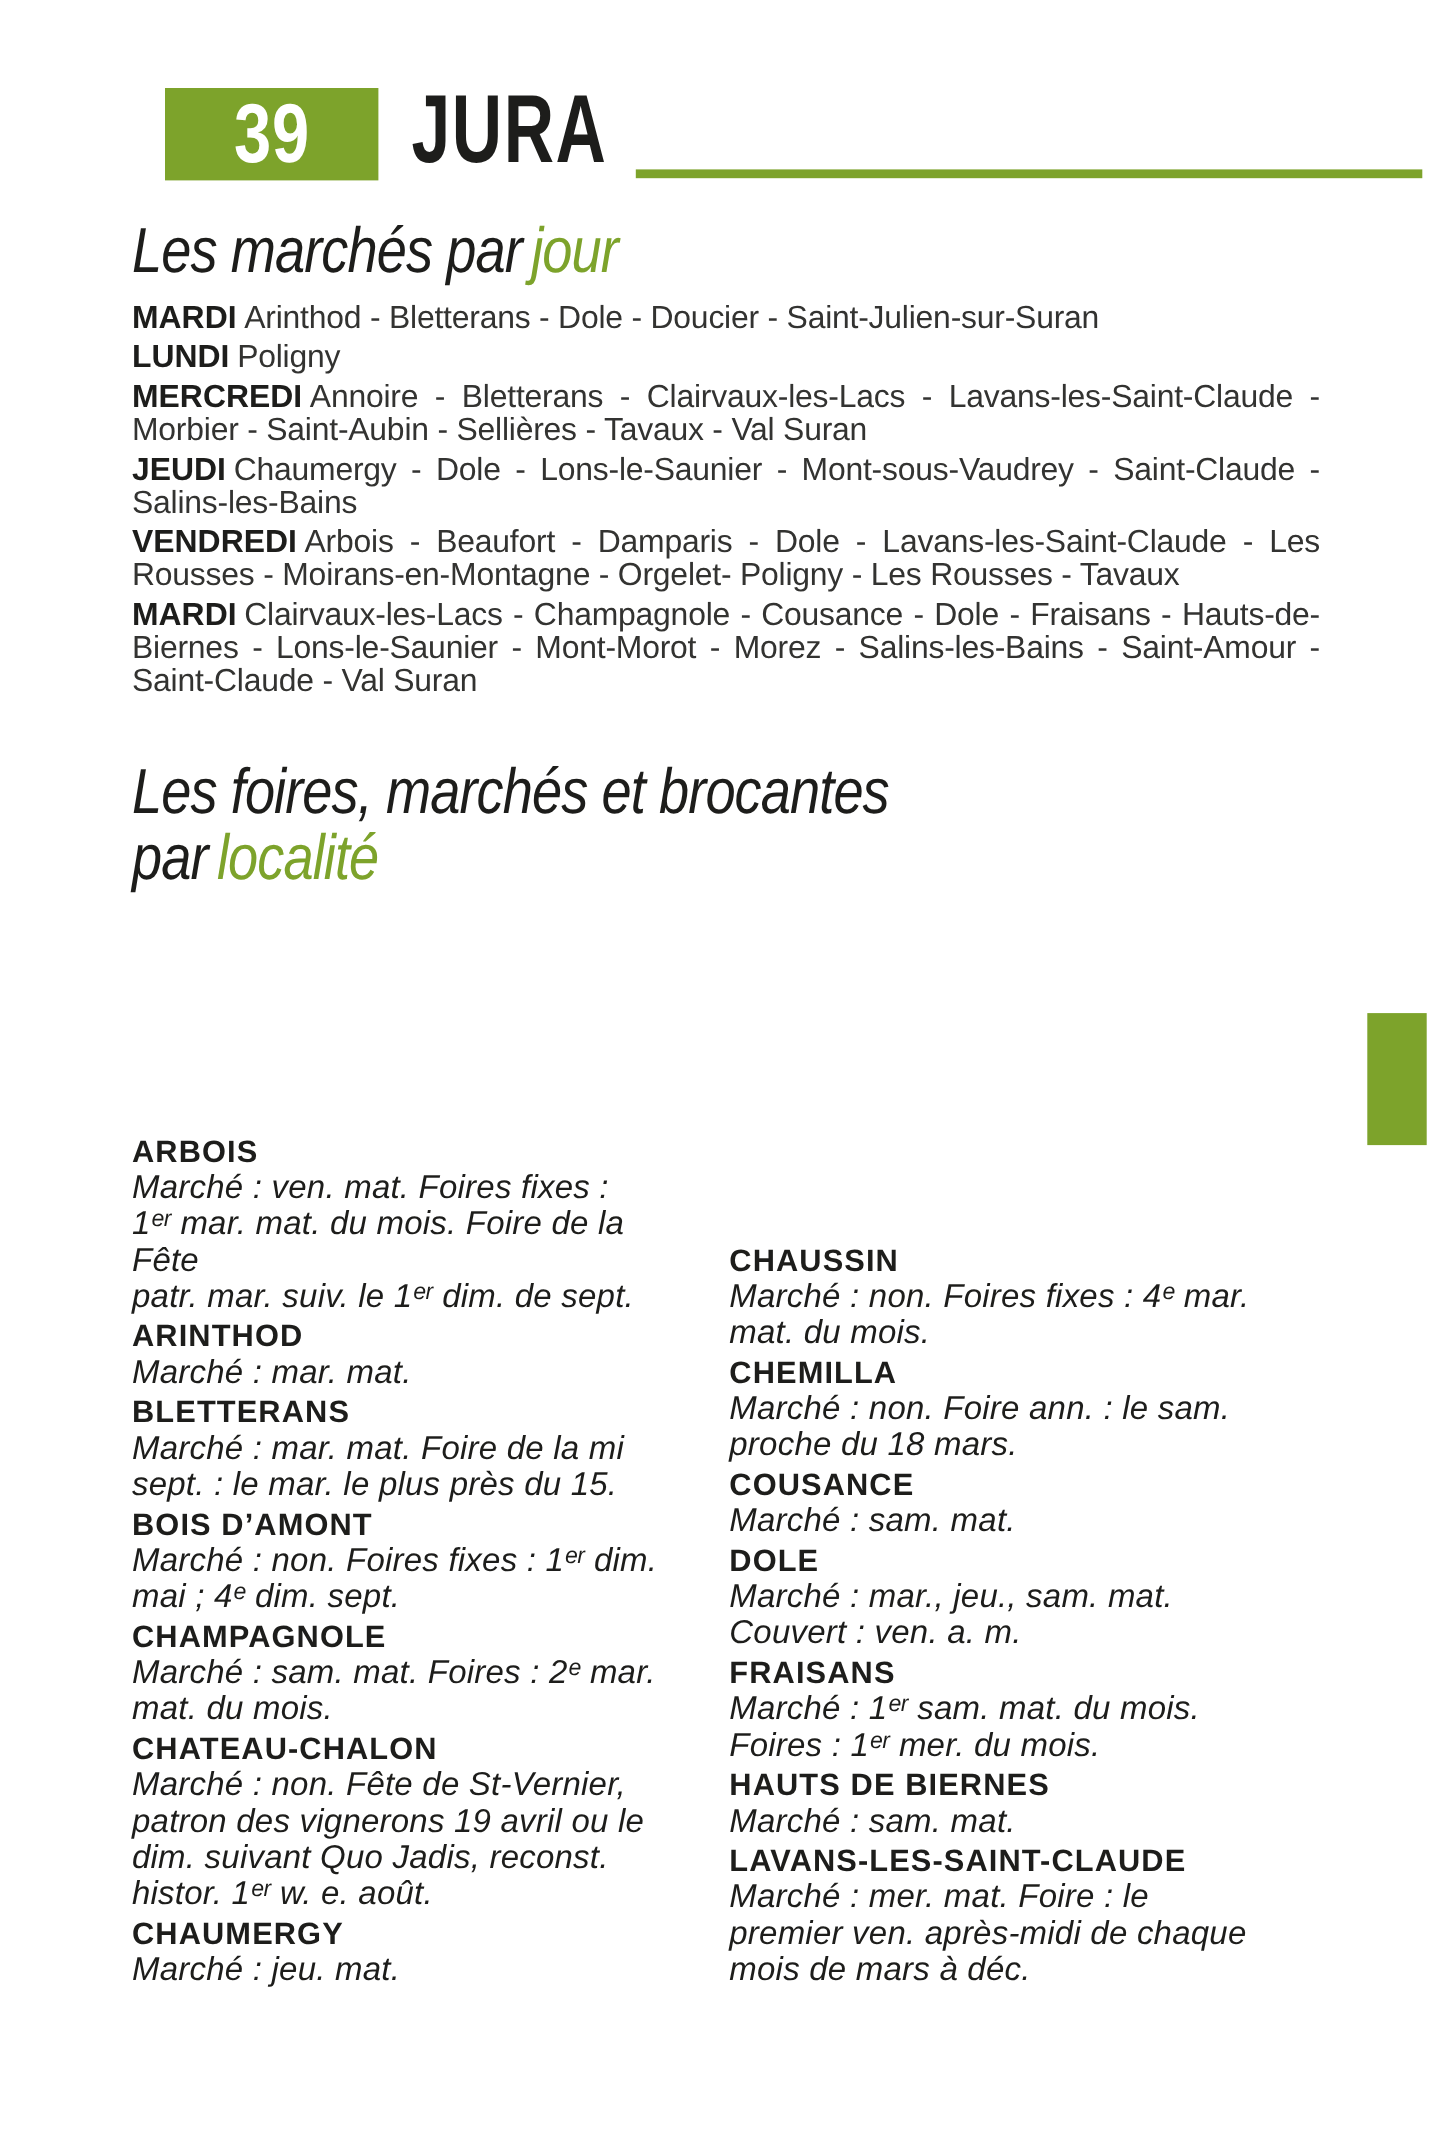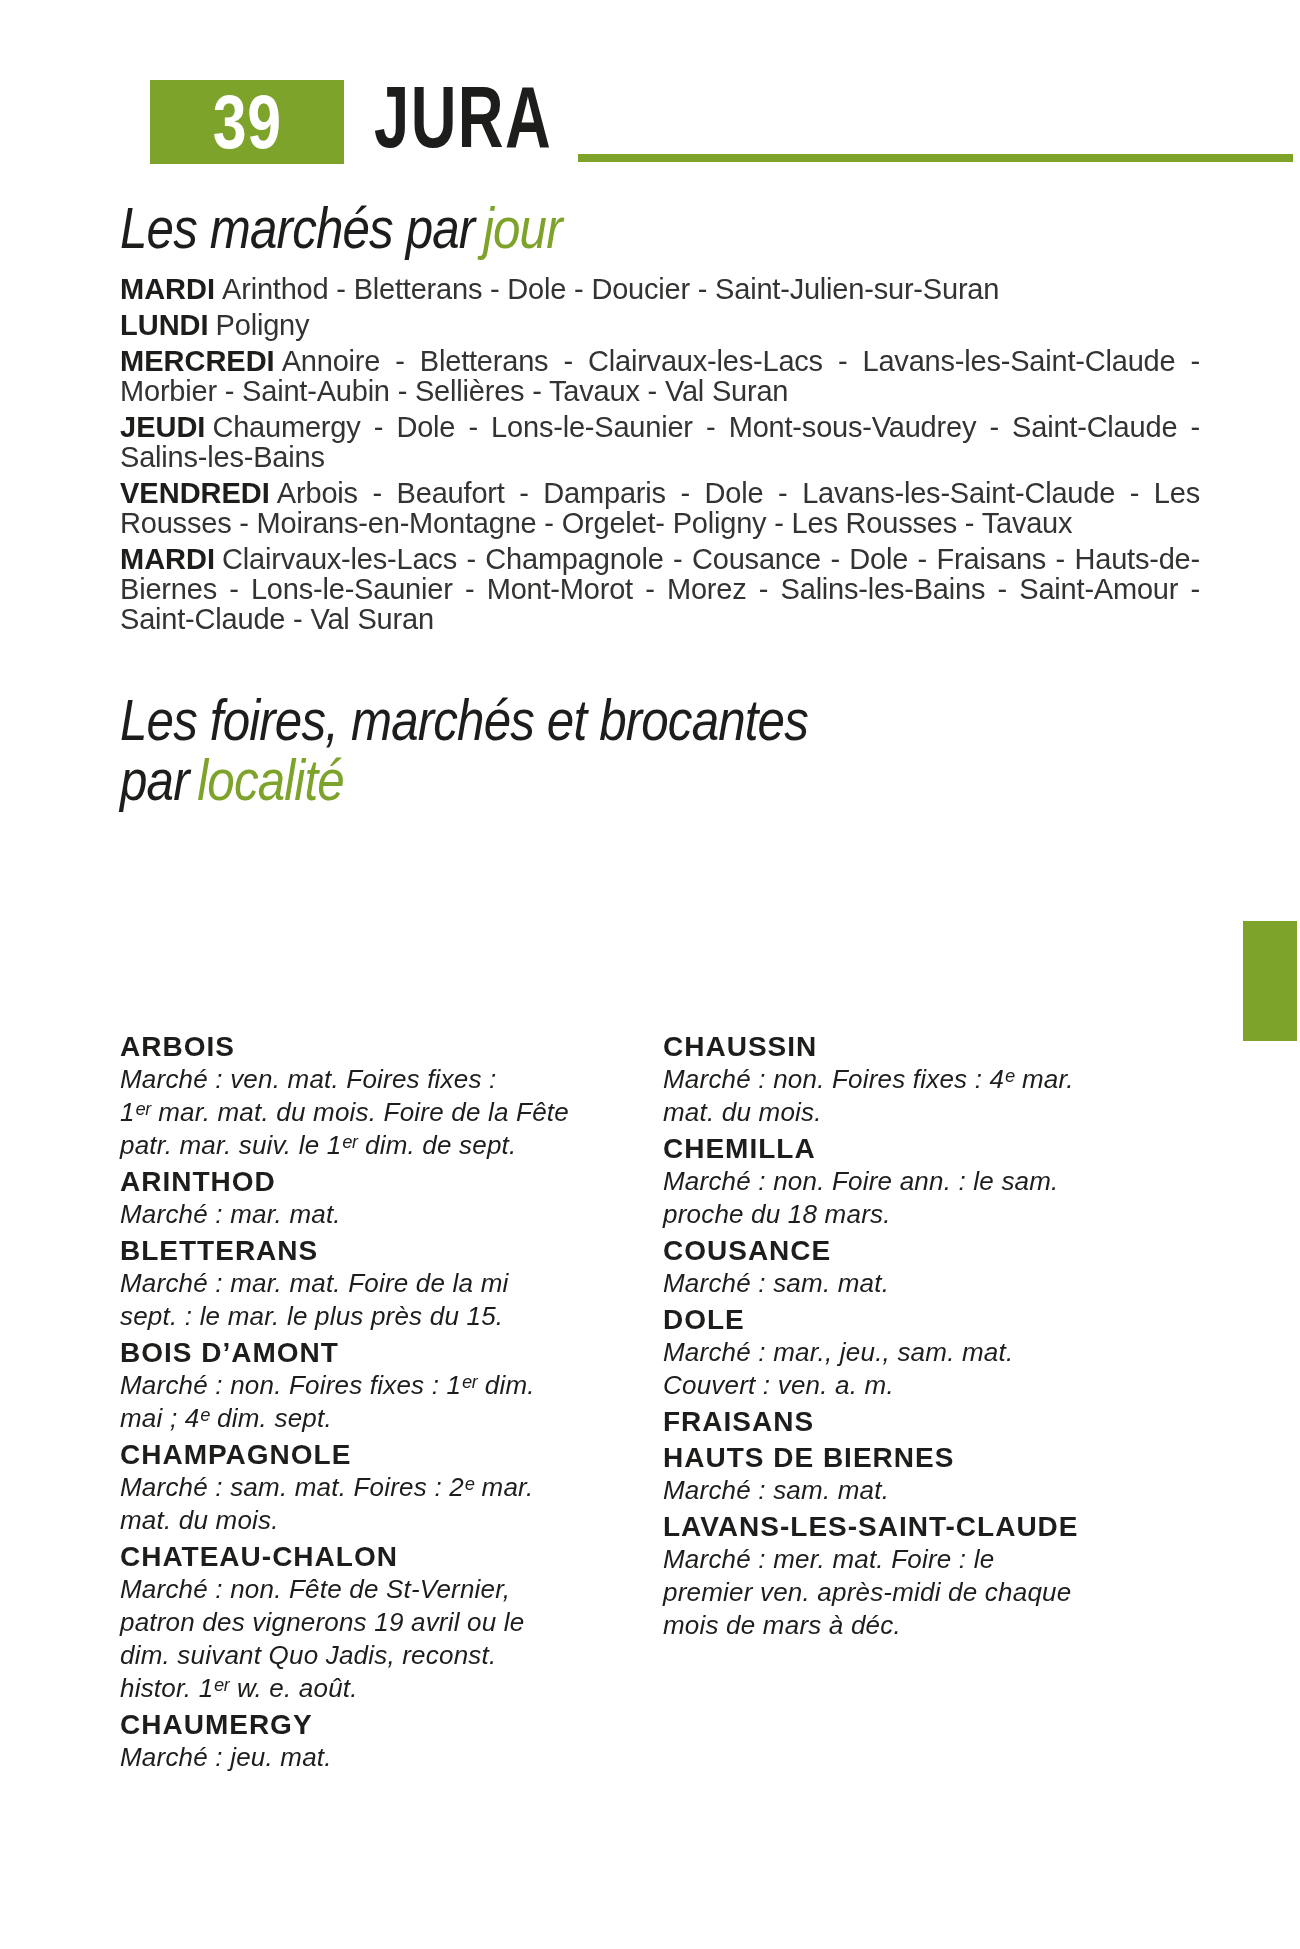--- a/index.html
+++ b/index.html
@@ -40,30 +40,30 @@
   #title-localities{margin:56px 0 0 0;}
   #title-localities .line{display:block;}
   
   .day-list{margin-top:16px;}
   .day-row{
     font-size:29px;line-height:30px;margin:0 0 6px 0;text-align:justify;
     color:#333331;letter-spacing:-0.2px;
   }
   .day-label{font-weight:bold;color:#1d1d1b;margin-right:7px;letter-spacing:0;}
   
-  .columns{display:flex;margin-top:220px;align-items:flex-start;}
+  .columns{display:flex;margin-top:220px;align-items:flex-end;}
   .col-left{width:515px;}
   .col-divider{width:3px;background:#1d1d1b;margin-left:13px;}
   .col-right{width:525px;margin-left:12px;}
   .loc-entry{margin-bottom:3px;}
   .loc-name{
     font-weight:bold;font-size:28px;line-height:33px;letter-spacing:1px;color:#1d1d1b;
   }
   .loc-info{
-    font-style:italic;font-size:26px;line-height:33px;color:#1d1d1b;
+    font-style:italic;font-size:30px;line-height:33px;color:#1d1d1b;
     white-space:pre-line;letter-spacing:0.2px;
   }
 </style>
 </head>
 <body>
 
 <div class="dept-box">
   <span class="dept-num">39</span>
 </div>
 <div class="dept-name">JURA</div>
@@ -147,20 +147,22 @@
         <div class="loc-name">COUSANCE</div>
         <div class="loc-info">Marché : sam. mat.</div>
       </div>
       <div class="loc-entry">
         <div class="loc-name">DOLE</div>
         <div class="loc-info">Marché : mar., jeu., sam. mat.
 Couvert : ven. a. m.</div>
       </div>
       <div class="loc-entry">
         <div class="loc-name">FRAISANS</div>
+        <div class="loc-info">Marché : 1ᵉʳ sam. mat. du mois.
+Foires : 1ᵉʳ mer. du mois.</div>
       </div>
       <div class="loc-entry">
         <div class="loc-name">HAUTS DE BIERNES</div>
         <div class="loc-info">Marché : sam. mat.</div>
       </div>
       <div class="loc-entry">
         <div class="loc-name">LAVANS-LES-SAINT-CLAUDE</div>
         <div class="loc-info">Marché : mer. mat. Foire : le
 premier ven. après-midi de chaque
 mois de mars à déc.</div>

